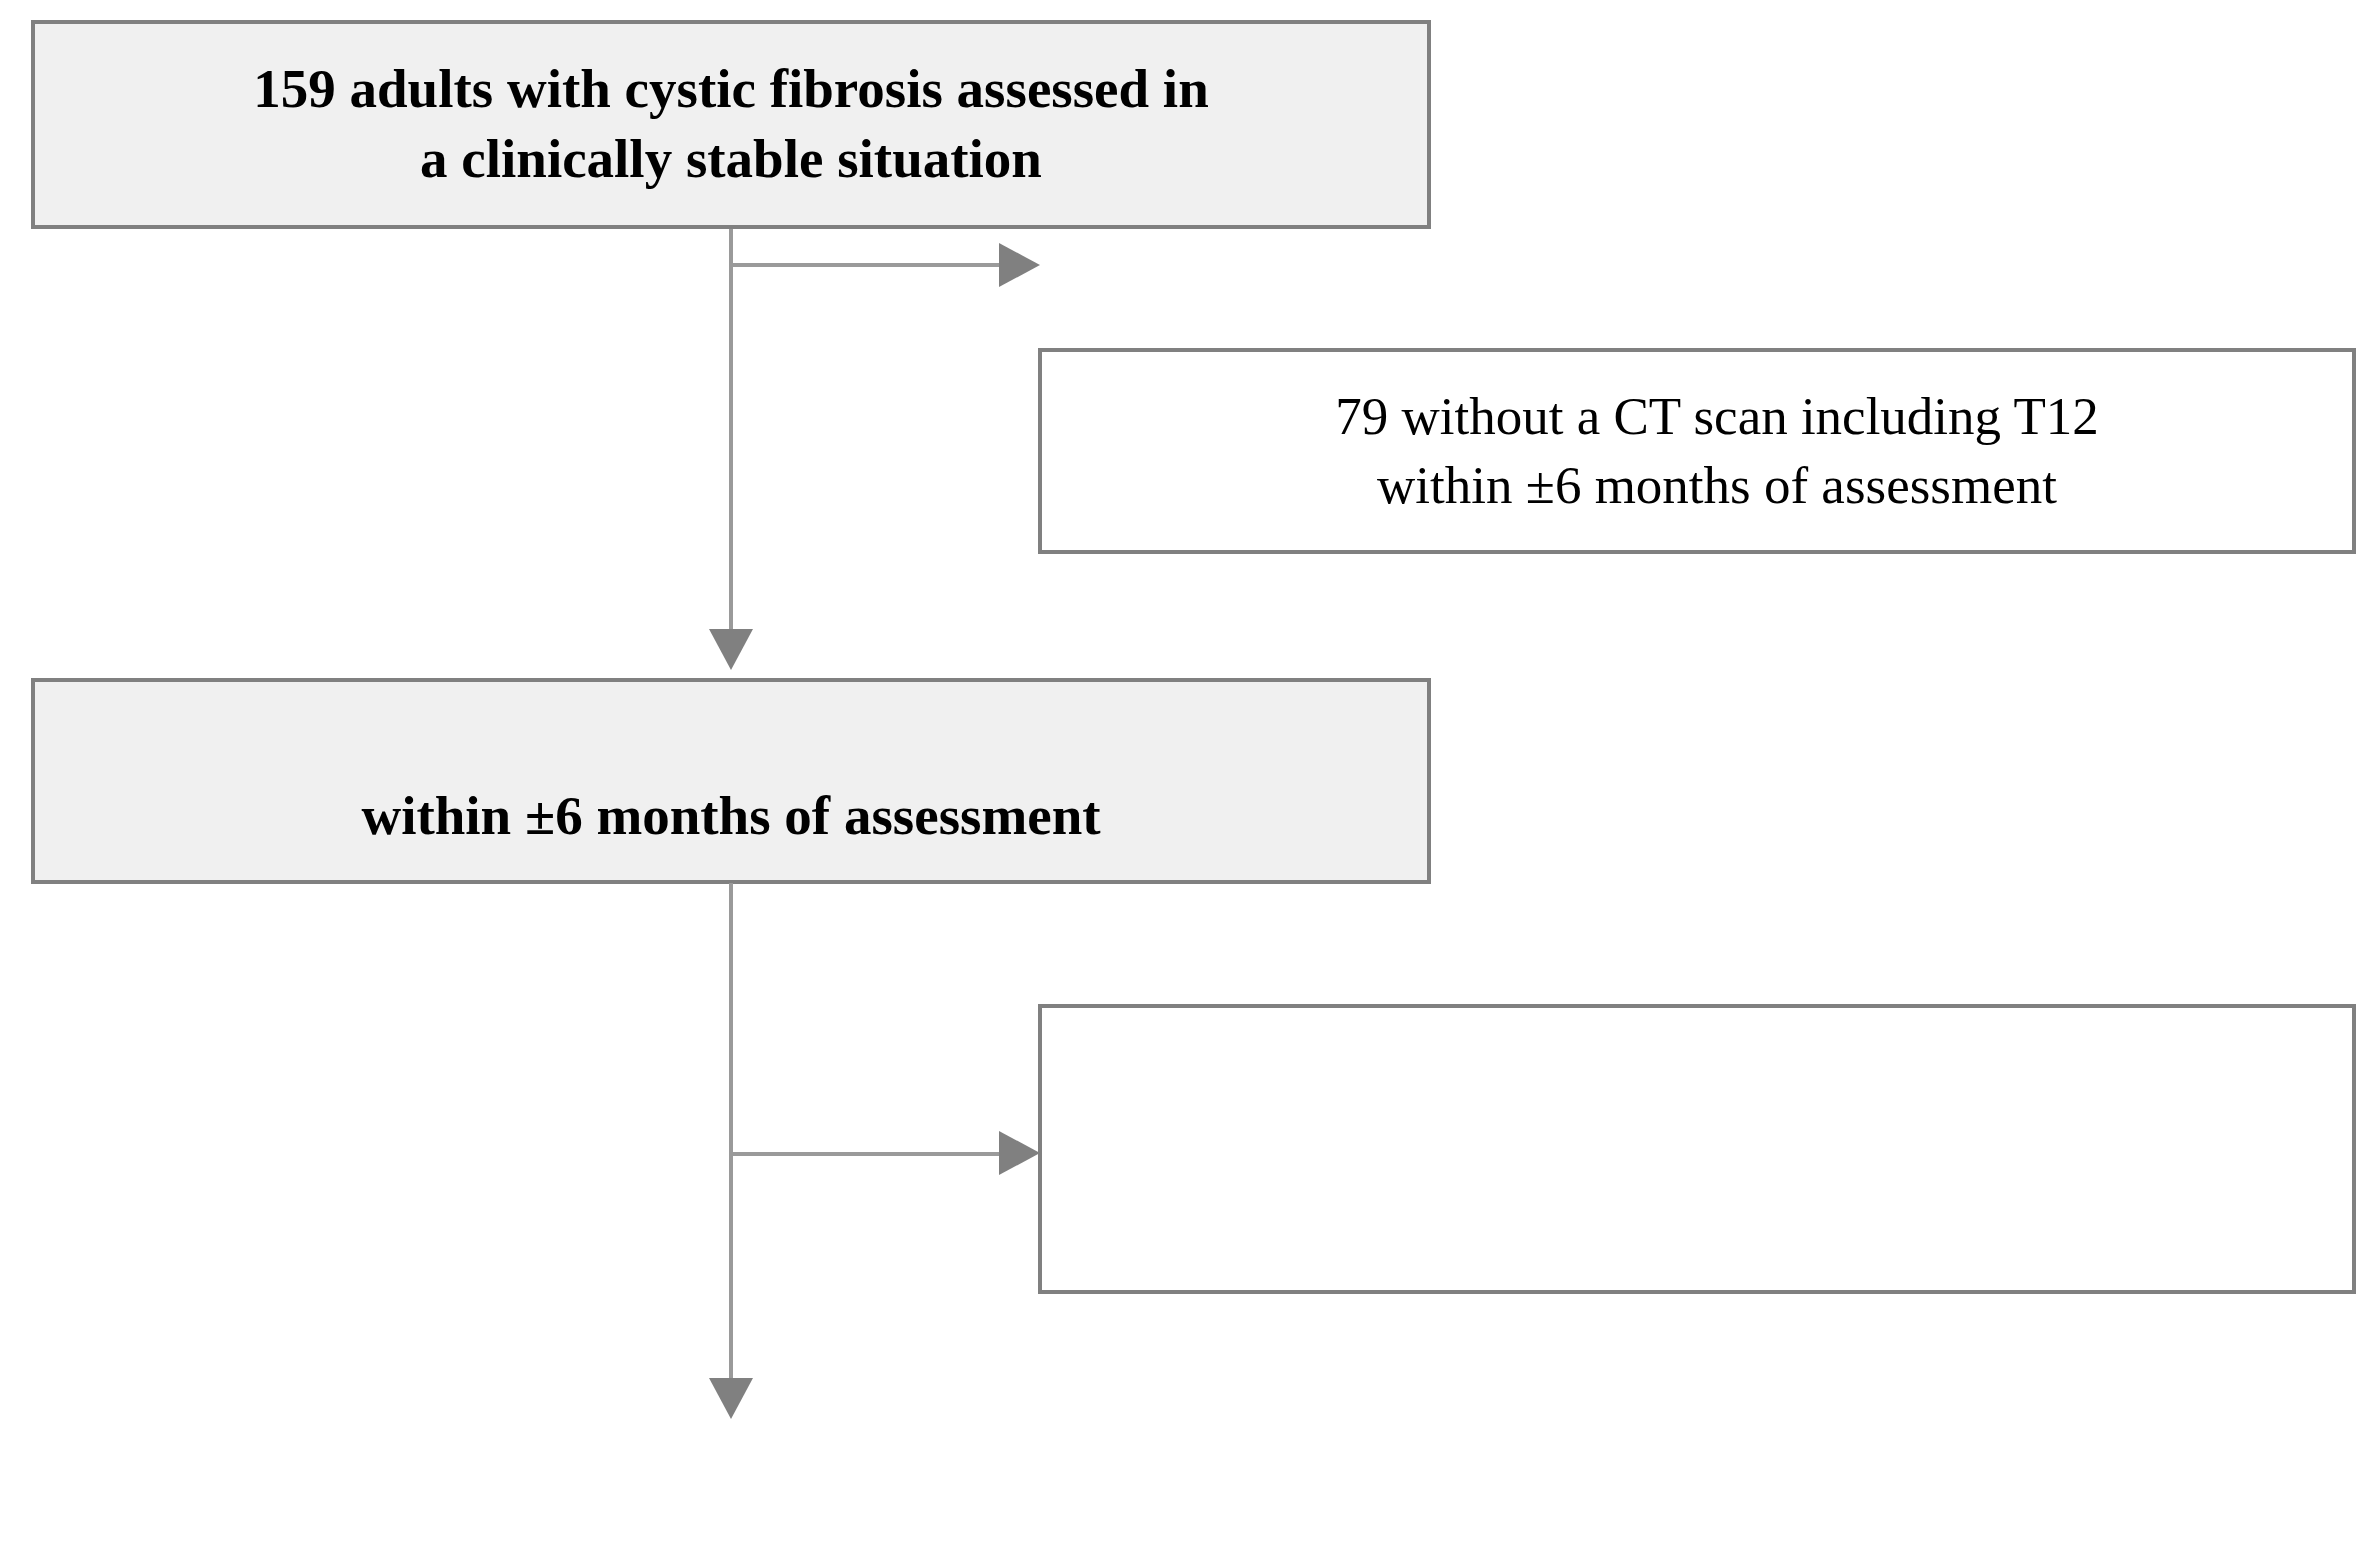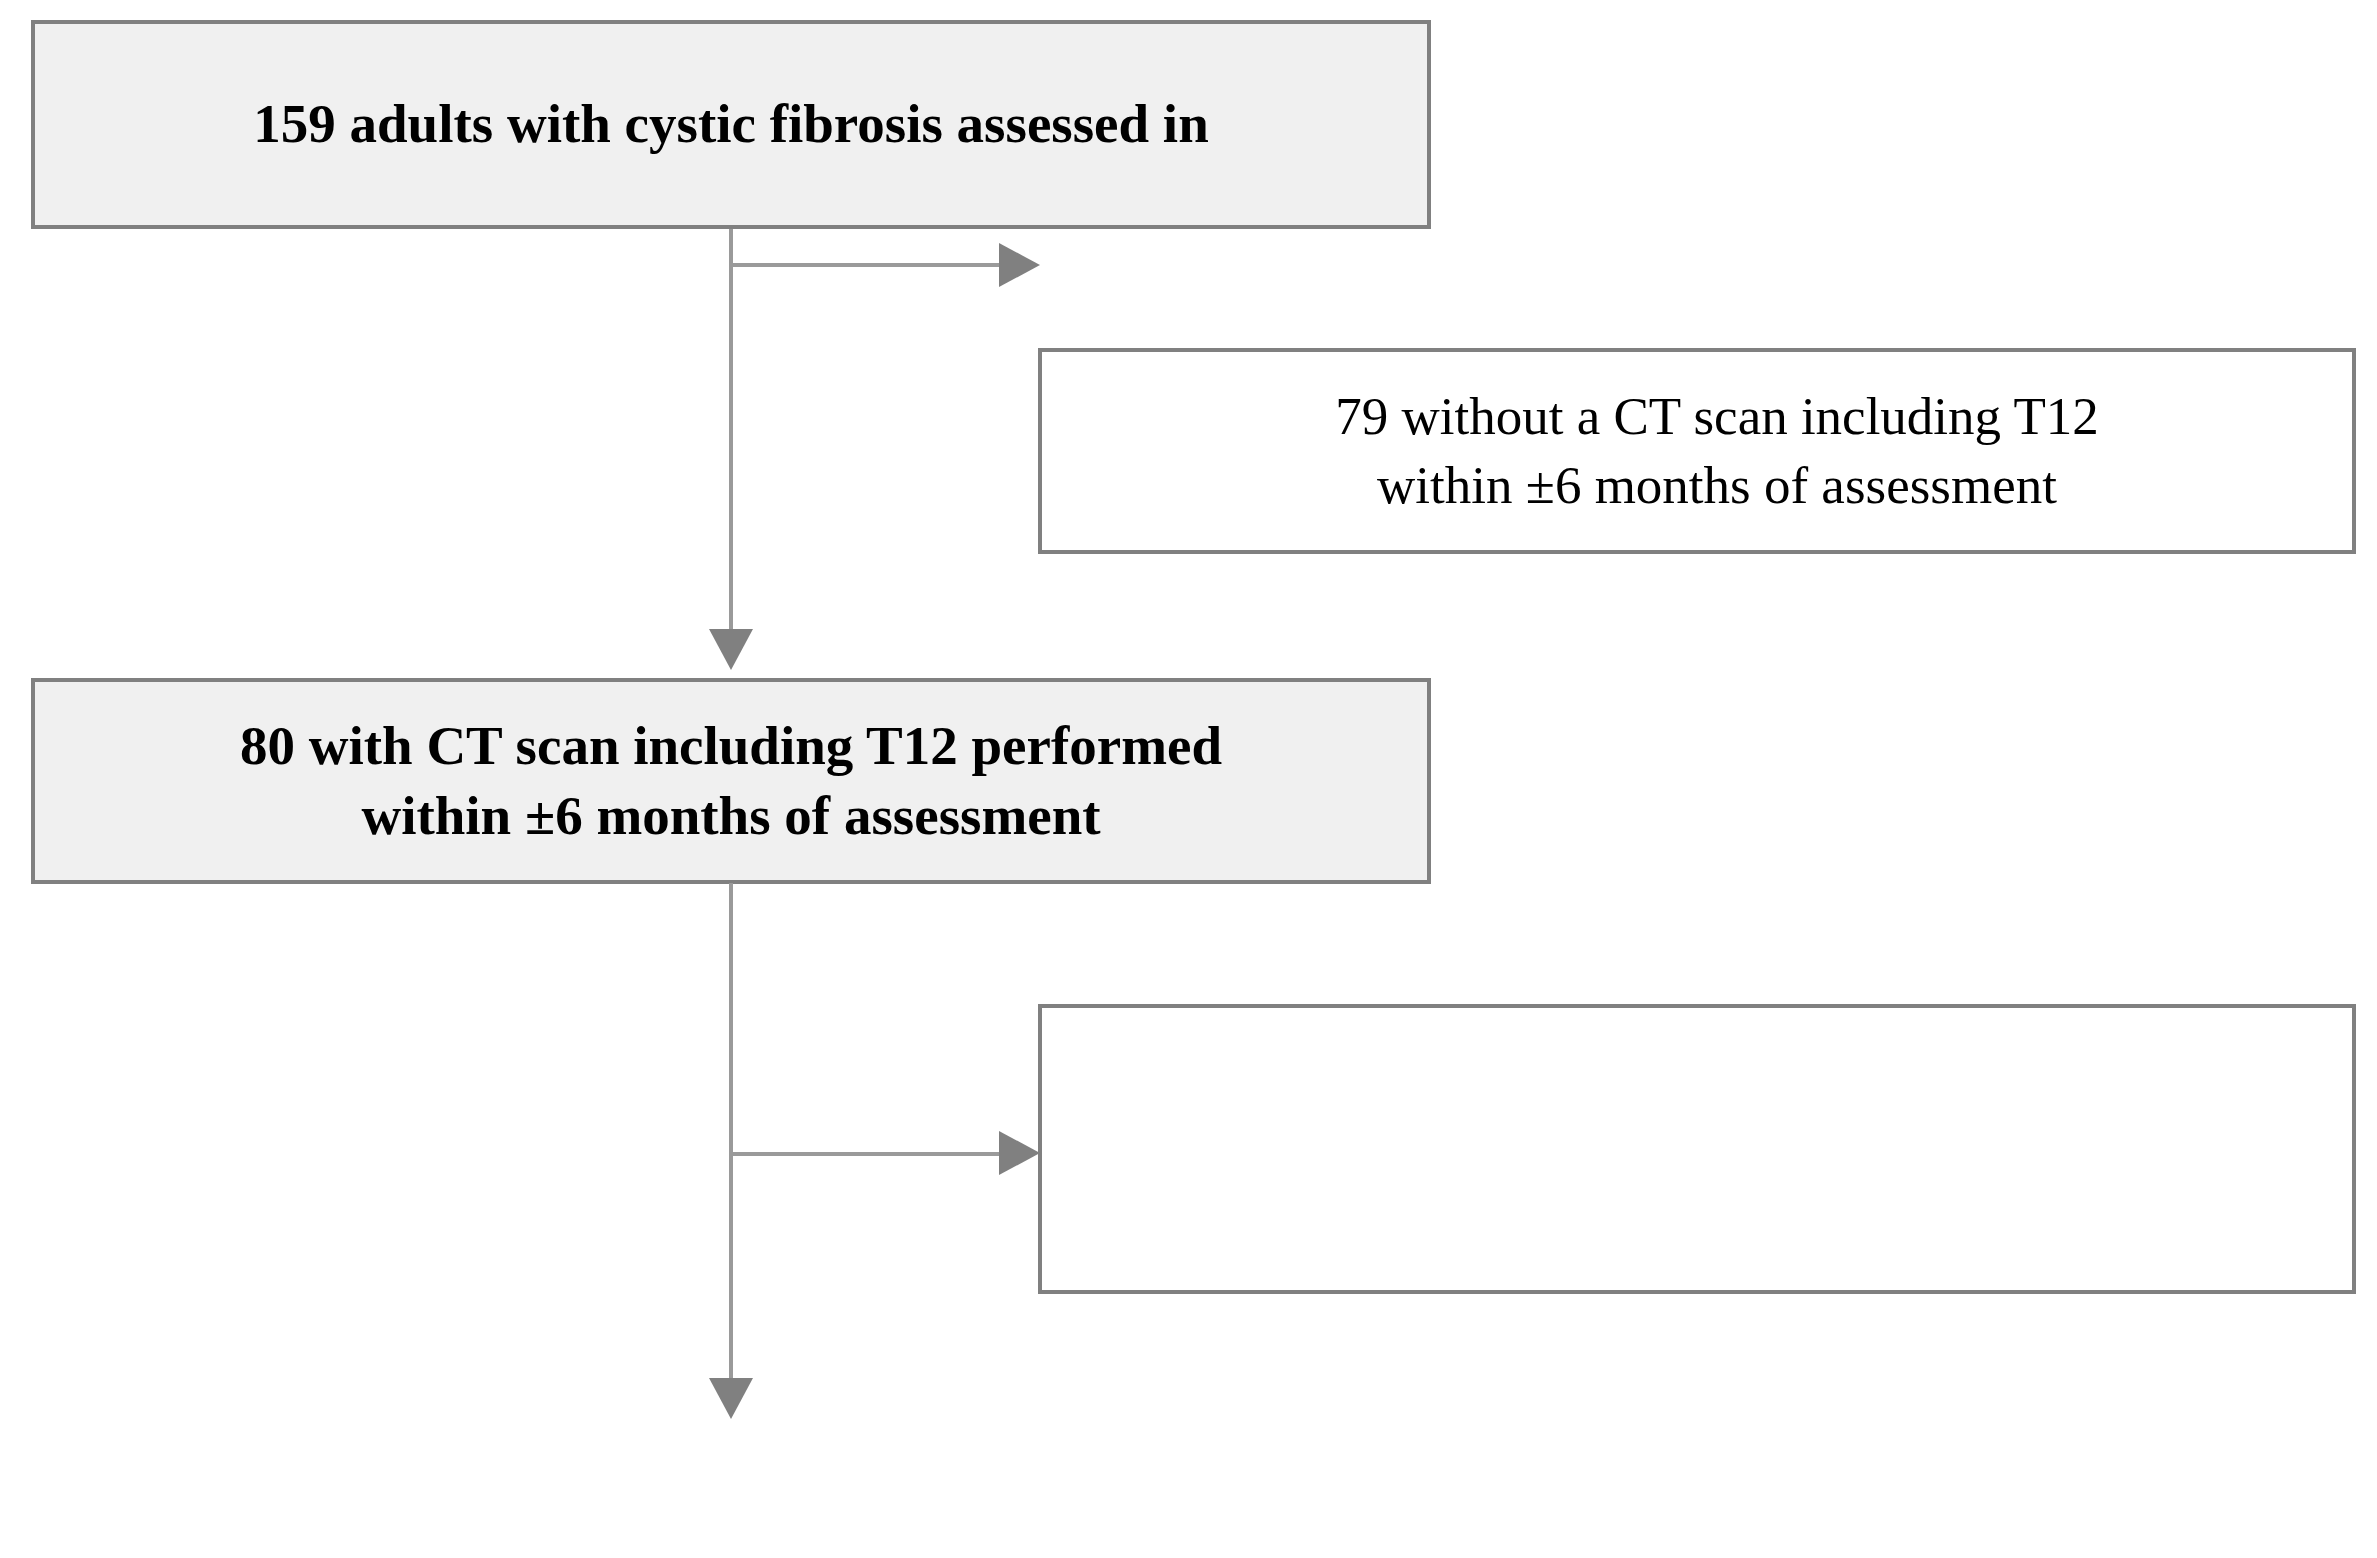--- a/index.html
+++ b/index.html
@@ -87,33 +87,34 @@
   #arrowhead-down-2 { left: 709px; top: 1378px; }
 </style>
 </head>
 <body>
 
 <div id="canvas">
 
   <div class="node primary" id="node-assessed">
     <span class="label">
       <span>159 adults with cystic fibrosis assessed in</span><br>
+      <span>a clinically stable situation</span>
     </span>
   </div>
 
   <div class="node side" id="node-no-ct">
     <span class="label">
       <span>79 without a CT scan including T12</span><br>
       <span>within ±6 months of assessment</span>
     </span>
   </div>
 
   <div class="node primary" id="node-with-ct">
     <span class="label">
-      <span>80 with CT scan including T12 performed</span><br>
+      <br>
       <span>within ±6 months of assessment</span>
     </span>
   </div>
 
   <div class="node side" id="node-excluded">
     <span class="label">
       <br>
       <br>
     </span>
   </div>

